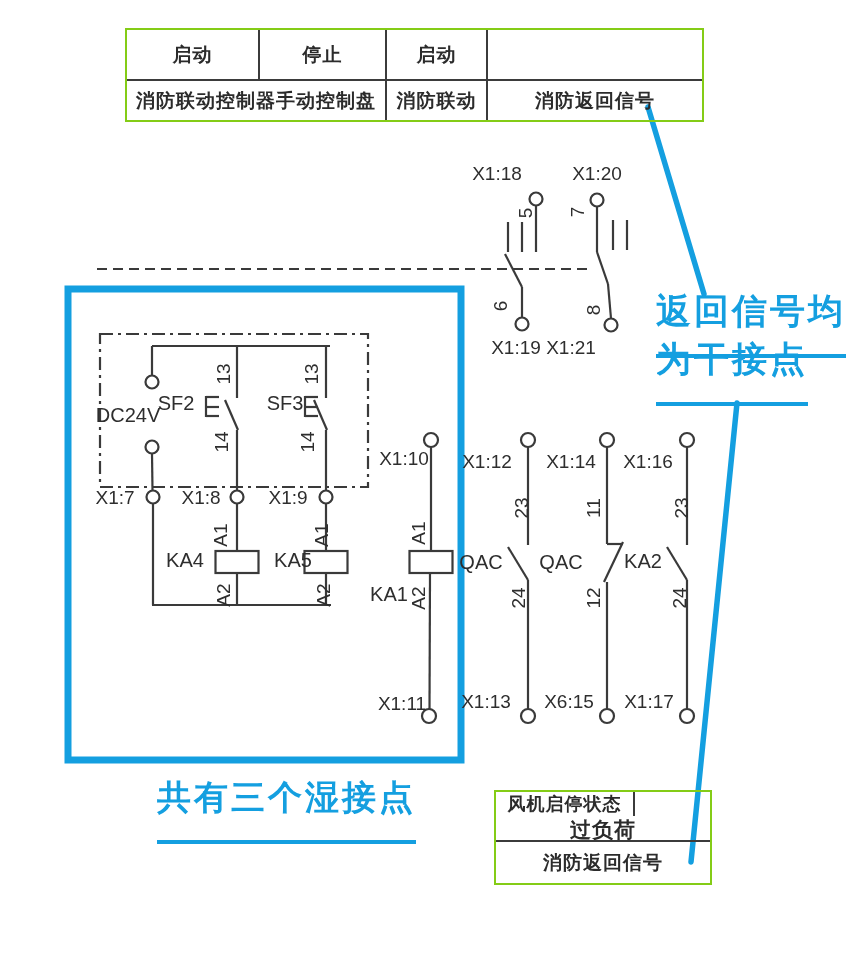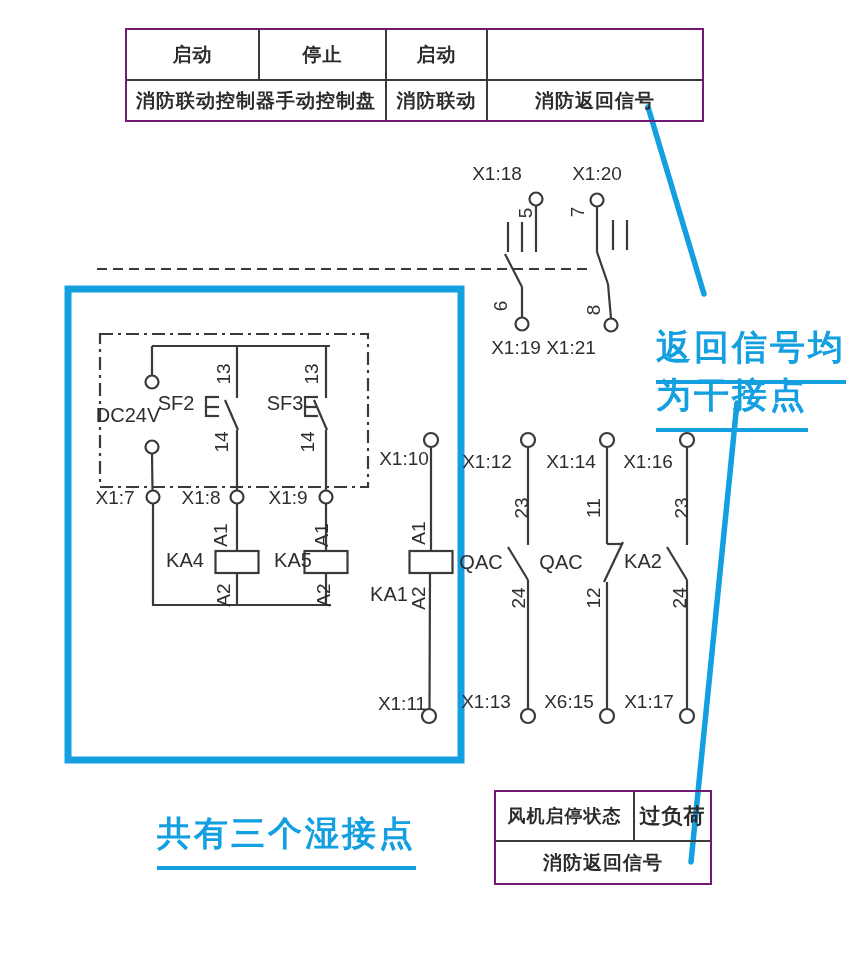--- a/index.html
+++ b/index.html
@@ -1,36 +1,36 @@
 <!DOCTYPE html>
 <html><head>
 <meta charset="utf-8">
 <style>
   html,body{margin:0;padding:0;}
   body{width:857px;height:963px;position:relative;background:#ffffff;overflow:hidden;
        font-family:"Liberation Sans", sans-serif;}
   svg{position:absolute;left:0;top:0;z-index:1;}
   
   .tbl{position:absolute;z-index:2;display:flex;flex-direction:column;
-       border:2px solid #701a75;box-sizing:border-box;color:#2b2b2b;}
+       border:2px solid #84cc16;box-sizing:border-box;color:#2b2b2b;}
   .trow{display:flex;flex-direction:row;box-sizing:border-box;}
   .tcell{display:flex;align-items:center;justify-content:center;box-sizing:border-box;
          font-size:19px;font-weight:600;letter-spacing:1px;white-space:nowrap;}
   .bR{border-right:2px solid #3b3b3b;}
   .bT{border-top:2px solid #3b3b3b;}
   
   .lbl{position:absolute;z-index:3;font-size:19px;color:#2e2e2e;white-space:nowrap;
        transform:translateX(-50%);}
   .comp{font-size:20px;}
   .rlbl{position:absolute;z-index:3;width:40px;height:20px;line-height:20px;margin-left:-20px;
         margin-top:-10px;text-align:center;font-size:19px;color:#2e2e2e;
         transform:rotate(-90deg);white-space:nowrap;}
   
   .ann{position:absolute;z-index:4;color:#149fe0;font-weight:bold;white-space:nowrap;
-       border-bottom:4px solid #149fe0;padding-bottom:9px;letter-spacing:3px;margin-top:36px;}
+       border-bottom:4px solid #149fe0;padding-bottom:19px;letter-spacing:3px;}
   .ann-big{font-size:35px;}
 </style>
 </head>
 <body>
 
 <svg width="857" height="963" viewBox="0 0 857 963">
   <g stroke="#3a3a3a" stroke-width="2.2" fill="none">
 
     <line x1="97" y1="269" x2="592" y2="269" stroke-dasharray="10 6"></line>
 
@@ -150,21 +150,21 @@
     <div class="tcell bR" style="width:101px;">启动</div>
   </div>
   <div class="trow bT" style="flex:1;">
     <div class="tcell bR" style="width:260px;">消防联动控制器手动控制盘</div>
     <div class="tcell bR" style="width:101px;">消防联动</div>
     <div class="tcell" style="flex:1;">消防返回信号</div>
   </div>
 </div>
 
 <div class="tbl" style="left:494px;top:790px;width:218px;height:95px;">
-  <div class="trow" style="height:48px;">
+  <div class="trow" style="height:48px;flex-direction:column;">
     <div class="tcell bR" style="width:139px;font-size:18px;">风机启停状态</div>
     <div class="tcell" style="flex:1;font-size:21px;">过负荷</div>
   </div>
   <div class="trow bT" style="flex:1;">
     <div class="tcell" style="flex:1;">消防返回信号</div>
   </div>
 </div>
 
 <div class="lbl" style="left:497px;top:163px;text-align:right;">X1:18</div>
 <div class="lbl" style="left:597px;top:163px;">X1:20</div>

